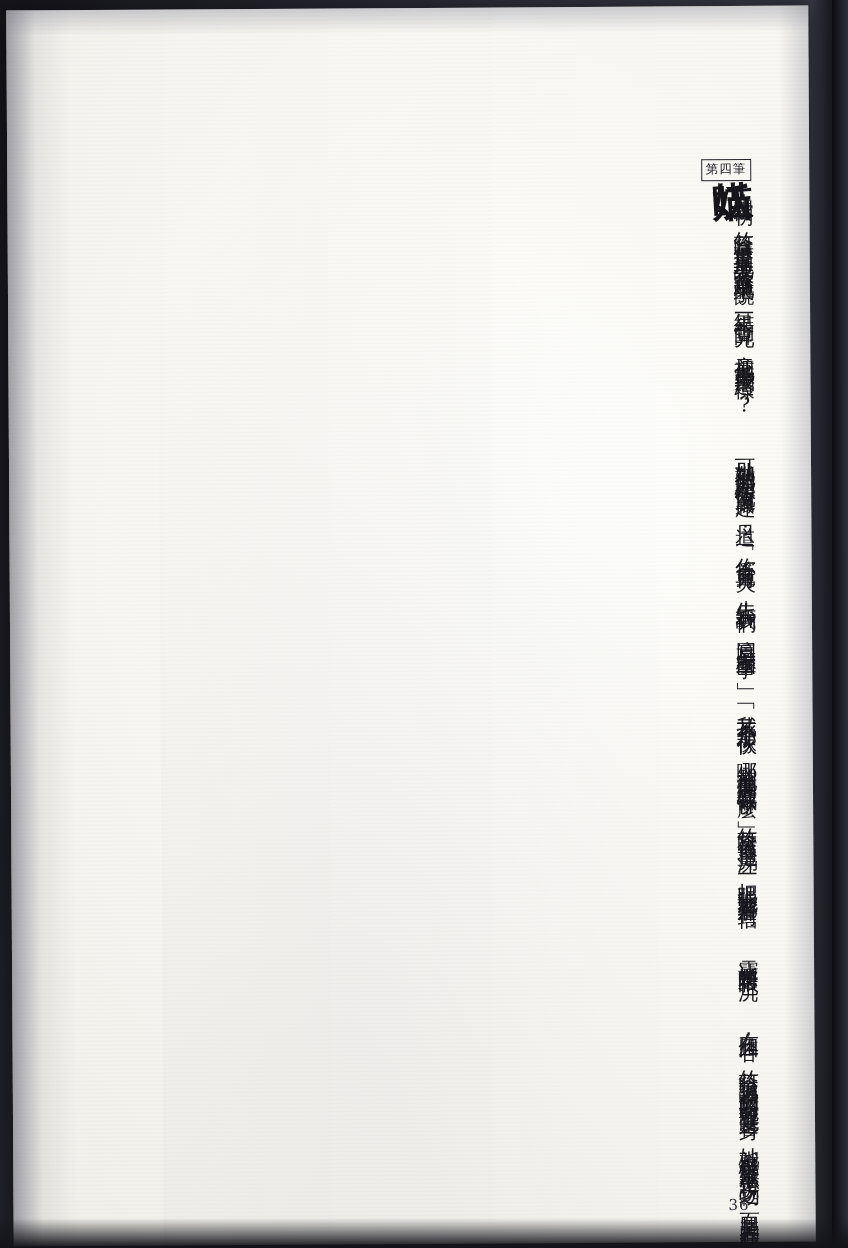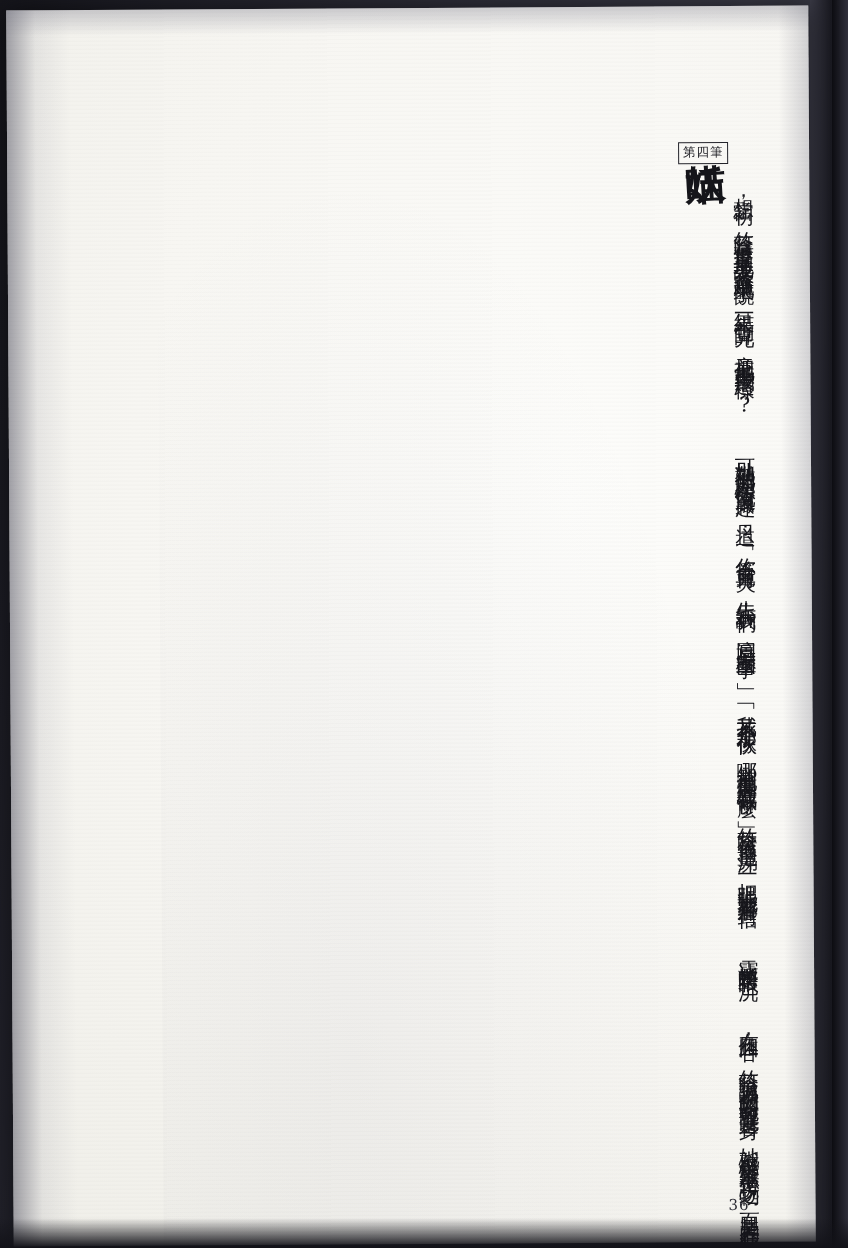--- a/index.html
+++ b/index.html
@@ -105,24 +105,24 @@
     writing-mode: vertical-rl;
     text-orientation: upright;
     margin-left: 10.5px;
     height: 1010px;
     white-space: nowrap;
   }
 
   
   .logo {
     position: absolute;
-    top: 113px;
+    top: 130px;
     right: 58px;
     width: 96px;
-    text-align: center;
+    text-align: right;
     color: #15151a;
   }
   .logo-chars {
     font-family: "DejaVu Serif", "Liberation Serif", serif;
     font-size: 40px;
     font-weight: 700;
     line-height: 1.05;
     letter-spacing: 1px;
     writing-mode: vertical-rl;
     text-orientation: upright;

